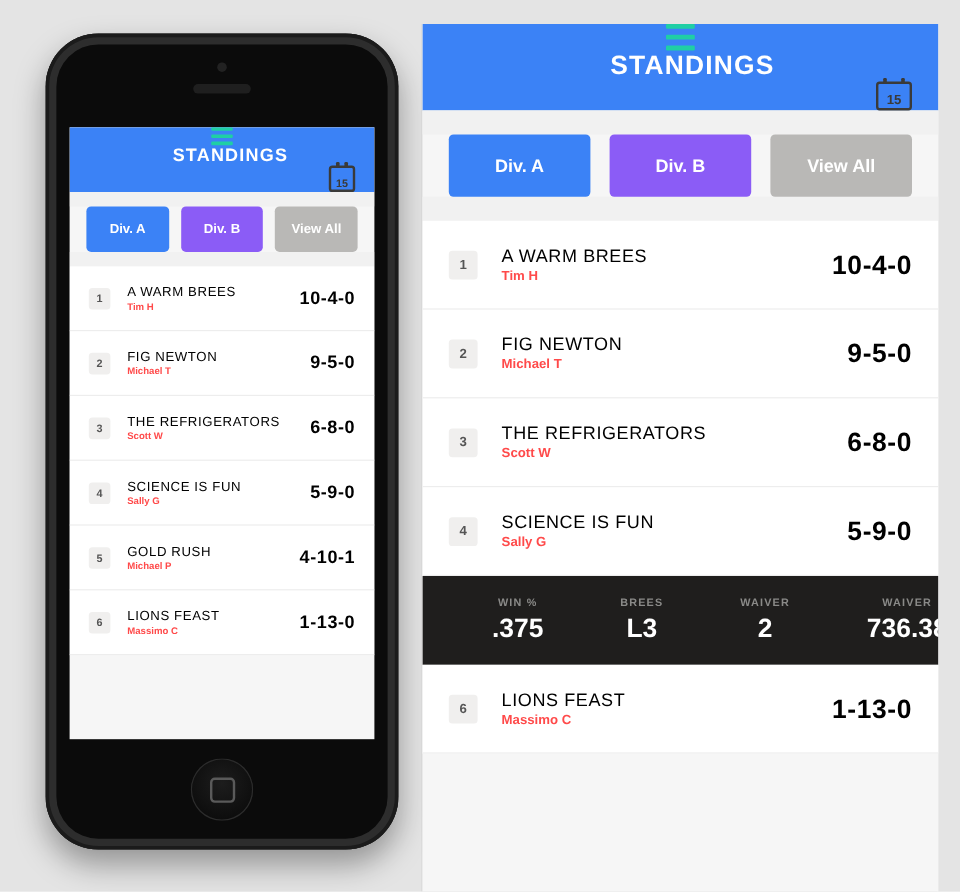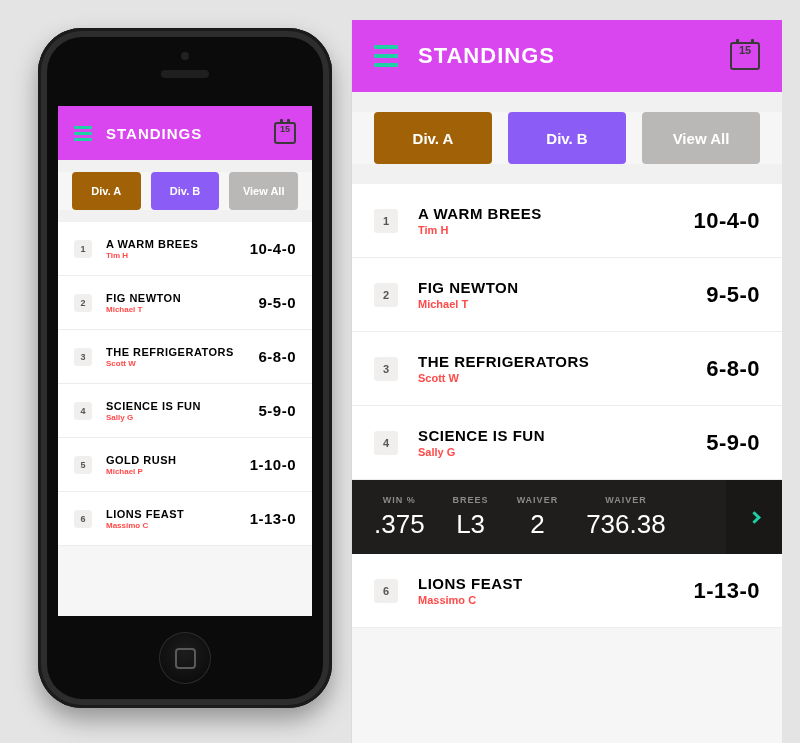--- a/index.html
+++ b/index.html
@@ -61,23 +61,24 @@
     position: absolute;
     left: 352px; top: 20px;
     width: 430px; height: 723px;
     background: #f6f6f6;
     box-shadow: -1px 0 0 rgba(0,0,0,.04);
     overflow: hidden;
   }
 
   
   .app-header {
-    background: #d946ef;
+    background: #3b82f6;
     display: flex; align-items: center;
     padding: 0 16px;
+    flex-direction: column;
   }
   .phone-left .app-header { height: 54px; }
   .phone-right .app-header { height: 72px; padding: 0 22px; }
 
   .menu-icon { display:flex;flex-direction:column;gap:3px;cursor:pointer; }
   .menu-icon span{ width:18px;height:3px;background:#1fcfa5;display:block;border-radius:1px;}
   .phone-right .menu-icon span{ width:24px;height:4px;gap:4px;}
   .phone-right .menu-icon{ gap:5px; }
 
   .app-title {
@@ -86,21 +87,21 @@
   }
   .phone-left .app-title{ font-size:15px;}
   .phone-right .app-title{ font-size:22px;margin-left:20px;}
 
   .calendar-icon{
     margin-left:auto;
     width:22px;height:22px;
     border:2px solid #3a3a39;
     border-radius:3px;
     position:relative;
-    display:flex;align-items:flex-start;justify-content:center;
+    display:flex;align-items:flex-end;justify-content:center;
     color:#3a3a39;font-size:9px;font-weight:700;
   }
   .calendar-icon::before,.calendar-icon::after{
     content:"";position:absolute;top:-5px;width:3px;height:5px;background:#3a3a39;border-radius:1px;
   }
   .calendar-icon::before{left:4px;} .calendar-icon::after{right:4px;}
   .phone-right .calendar-icon{width:30px;height:28px;font-size:11px;}
 
   
   .sub-spacer{ background:#f1f1f1; }
@@ -115,21 +116,21 @@
 
   .tab{
     flex:1;
     display:flex;align-items:center;justify-content:center;
     border-radius:4px;
     font-weight:700;cursor:pointer;
   }
   .phone-left .tab{ height:38px;font-size:11px;}
   .phone-right .tab{ height:52px;font-size:15px;}
 
-  .tab.dark   { background:#a16207;color:#fff;}
+  .tab.dark   { background:#3b82f6;color:#fff;}
   .tab.accent { background:#8b5cf6;color:#fff;}
   .tab.grey   { background:#b9b8b6;color:#fff;}
 
   .sub-spacer2{ background:#f1f1f1;}
   .phone-left .sub-spacer2{height:12px;}
   .phone-right .sub-spacer2{height:20px;}
 
   
   .list{ background:#fff; }
   .row{
@@ -145,45 +146,45 @@
     background:#f0efee;color:#555;
     font-weight:700;border-radius:3px;
     display:flex;align-items:center;justify-content:center;
     flex-shrink: 0;
   }
   .phone-left .rank{ width:18px;height:18px;font-size:9px;}
   .phone-right .rank{ width:24px;height:24px;font-size:11px;}
 
   .team{ margin-left:14px;display:flex;flex-direction:column;min-width:0;}
   .phone-right .team{ margin-left:20px;}
-  .team-name{ font-weight:700;letter-spacing:.5px;white-space:nowrap;}
+  .team-name{ font-weight:400;letter-spacing:.5px;white-space:nowrap;}
   .phone-left .team-name{ font-size:11px;}
   .phone-right .team-name{ font-size:15px;}
   .owner{ color:#ff4a4a;font-weight:600;}
   .phone-left .owner{ font-size:8px;margin-top:1px;}
   .phone-right .owner{ font-size:11px;margin-top:2px;}
 
   .record{
     margin-left:auto;font-weight:800;letter-spacing:.5px;white-space:nowrap;
   }
   .phone-left .record{ font-size:15px;}
   .phone-right .record{ font-size:22px;}
 
   
   .detail-bar{
     background:#1f1e1d;
     display:flex;align-items:center;
     height:74px;
     padding-left:22px;
     color:#fff;
   }
-  .stat{ display:flex;flex-direction:column;align-items:center;margin-right:28px;}
+  .stat{ display:flex;flex-direction:column;align-items:center;margin-right:28px;margin-left:36px;}
   .stat:last-of-type{margin-right:0;}
   .stat-label{ font-size:9px;letter-spacing:1px;color:#8a8a88;font-weight:600;}
-  .stat-value{ font-size:26px;font-weight:400;margin-top:4px;}
+  .stat-value{ font-size:22px;font-weight:700;margin-top:4px;}
   .detail-arrow{
     margin-left:auto;
     width:56px;height:100%;
     background:#191816;
     display:flex;align-items:center;justify-content:center;
     cursor:pointer;
   }
   .chev{
     width:9px;height:9px;
     border-top:3px solid #1fcfa5;
@@ -250,21 +251,21 @@
           <div class="owner">Sally G</div>
         </div>
         <div class="record">5-9-0</div>
       </div>
       <div class="row">
         <div class="rank">5</div>
         <div class="team">
           <div class="team-name">GOLD RUSH</div>
           <div class="owner">Michael P</div>
         </div>
-        <div class="record">1-10-0</div>
+        <div class="record">4-10-1</div>
       </div>
       <div class="row">
         <div class="rank">6</div>
         <div class="team">
           <div class="team-name">LIONS FEAST</div>
           <div class="owner">Massimo C</div>
         </div>
         <div class="record">1-13-0</div>
       </div>
     </div>

